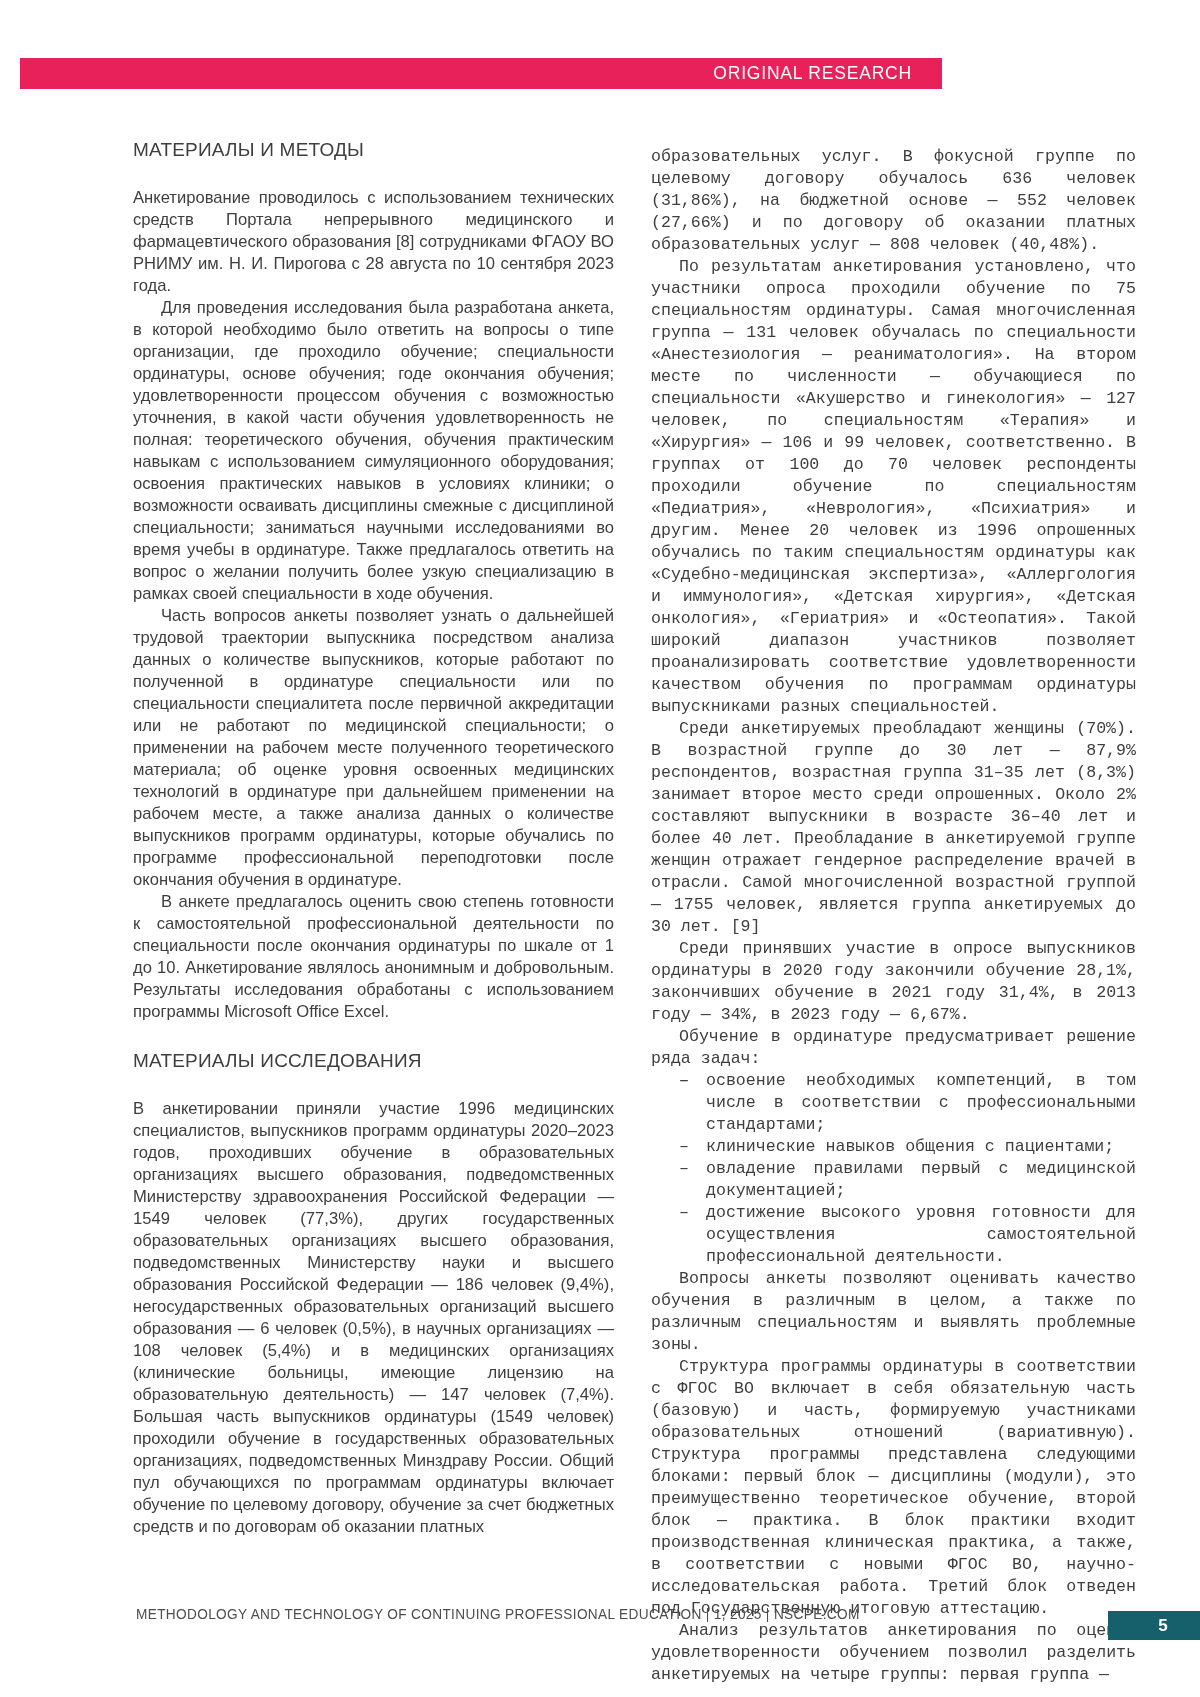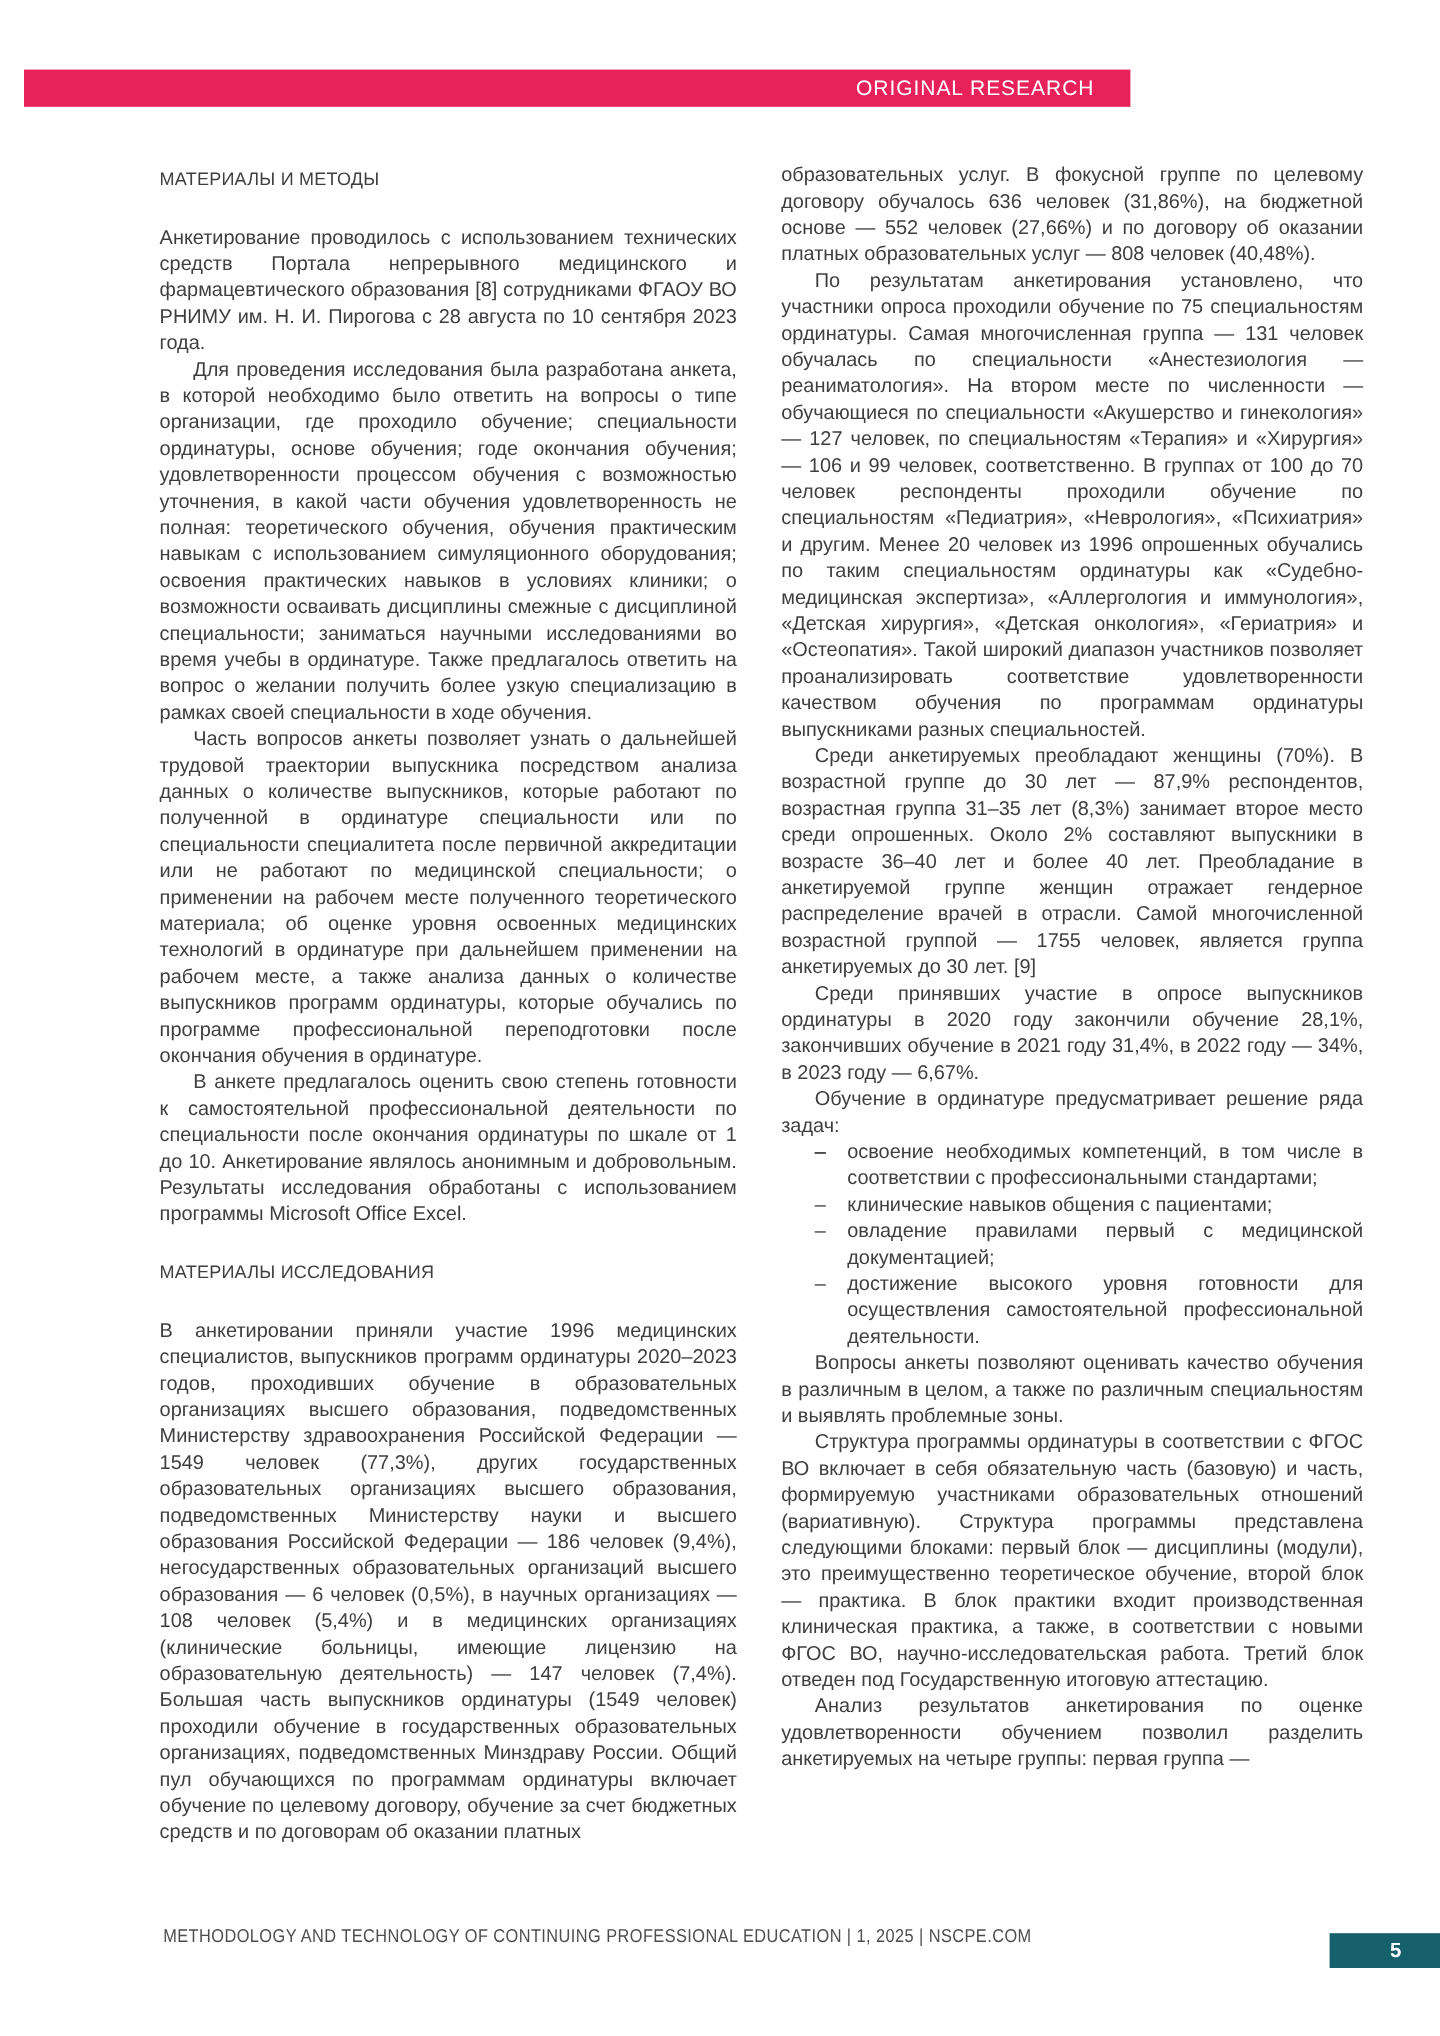--- a/index.html
+++ b/index.html
@@ -30,23 +30,23 @@
     font-weight: 400;
   }
   .col {
     position: absolute;
     color: #3e3e40;
     font-size: 16.6px;
     line-height: 22px;
     text-align: justify;
   }
   .col-left  { left: 113px; top: 138px; width: 481px; }
-  .col-right { left: 631px; top: 135px; width: 485px; }
+  .col-right { left: 631px; top: 146px; width: 485px; font-family: Liberation Mono, monospace; }
   .section-heading {
-    font-size: 15px;
+    font-size: 19px;
     font-weight: 400;
     color: #3e3e40;
     letter-spacing: 0.2px;
     margin: 0 0 25px 0;
     text-align: left;
     line-height: 24px;
   }
   .heading-results { margin-top: 26px; }
   .para { margin: 0; }
   .para.indent { text-indent: 28px; }
@@ -104,21 +104,21 @@
     <p class="para indent">Часть вопросов анкеты позволяет узнать о дальнейшей трудовой траектории выпускника посредством анализа данных о количестве выпускников, которые работают по полученной в ординатуре специальности или по специальности специалитета после первичной аккредитации или не работают по медицинской специальности; о применении на рабочем месте полученного теоретического материала; об оценке уровня освоенных медицинских технологий в ординатуре при дальнейшем применении на рабочем месте, а также анализа данных о количестве выпускников программ ординатуры, которые обучались по программе профессиональной переподготовки после окончания обучения в ординатуре.</p>
     <p class="para indent">В анкете предлагалось оценить свою степень готовности к самостоятельной профессиональной деятельности по специальности после окончания ординатуры по шкале от 1 до 10. Анкетирование являлось анонимным и добровольным. Результаты исследования обработаны с использованием программы Microsoft Office Excel.</p>
     <h2 class="section-heading heading-results">МАТЕРИАЛЫ ИССЛЕДОВАНИЯ</h2>
     <p class="para">В анкетировании приняли участие 1996 медицинских специалистов, выпускников программ ординатуры 2020–2023 годов, проходивших обучение в образовательных организациях высшего образования, подведомственных Министерству здравоохранения Российской Федерации — 1549 человек (77,3%), других государственных образовательных организациях высшего образования, подведомственных Министерству науки и высшего образования Российской Федерации — 186 человек (9,4%), негосударственных образовательных организаций высшего образования — 6 человек (0,5%), в научных организациях — 108 человек (5,4%) и в медицинских организациях (клинические больницы, имеющие лицензию на образовательную деятельность) — 147 человек (7,4%). Большая часть выпускников ординатуры (1549 человек) проходили обучение в государственных образовательных организациях, подведомственных Минздраву России. Общий пул обучающихся по программам ординатуры включает обучение по целевому договору, обучение за счет бюджетных средств и по договорам об оказании платных</p>
   </div>
 
   <div class="col col-right">
     <p class="para">образовательных услуг. В фокусной группе по целевому договору обучалось 636 человек (31,86%), на бюджетной основе — 552 человек (27,66%) и по договору об оказании платных образовательных услуг — 808 человек (40,48%).</p>
     <p class="para indent">По результатам анкетирования установлено, что участники опроса проходили обучение по 75 специальностям ординатуры. Самая многочисленная группа — 131 человек обучалась по специальности «Анестезиология — реаниматология». На втором месте по численности — обучающиеся по специальности «Акушерство и гинекология» — 127 человек, по специальностям «Терапия» и «Хирургия» — 106 и 99 человек, соответственно. В группах от 100 до 70 человек респонденты проходили обучение по специальностям «Педиатрия», «Неврология», «Психиатрия» и другим. Менее 20 человек из 1996 опрошенных обучались по таким специальностям ординатуры как «Судебно-медицинская экспертиза», «Аллергология и иммунология», «Детская хирургия», «Детская онкология», «Гериатрия» и «Остеопатия». Такой широкий диапазон участников позволяет проанализировать соответствие удовлетворенности качеством обучения по программам ординатуры выпускниками разных специальностей.</p>
     <p class="para indent">Среди анкетируемых преобладают женщины (70%). В возрастной группе до 30 лет — 87,9% респондентов, возрастная группа 31–35 лет (8,3%) занимает второе место среди опрошенных. Около 2% составляют выпускники в возрасте 36–40 лет и более 40 лет. Преобладание в анкетируемой группе женщин отражает гендерное распределение врачей в отрасли. Самой многочисленной возрастной группой — 1755 человек, является группа анкетируемых до 30 лет. [9]</p>
-    <p class="para indent">Среди принявших участие в опросе выпускников ординатуры в 2020 году закончили обучение 28,1%, закончивших обучение в 2021 году 31,4%, в 2022 году — 34%, в 2023 году — 6,67%.</p>
+    <p class="para indent">Среди принявших участие в опросе выпускников ординатуры в 2020 году закончили обучение 28,1%, закончивших обучение в 2021 году 31,4%, в 2013 году — 34%, в 2023 году — 6,67%.</p>
     <p class="para indent">Обучение в ординатуре предусматривает решение ряда задач:</p>
     <ul class="dash-list">
       <li><span class="dash">–</span></li>
       <li><span class="dash">–</span><span>освоение необходимых компетенций, в том числе в соответствии с профессиональными стандартами;</span></li>
       <li><span class="dash">–</span><span>клинические навыков общения с пациентами;</span></li>
       <li><span class="dash">–</span><span>овладение правилами первый с медицинской документацией;</span></li>
       <li><span class="dash">–</span><span>достижение высокого уровня готовности для осуществления самостоятельной профессиональной деятельности.</span></li>
     </ul>
     <p class="para indent">Вопросы анкеты позволяют оценивать качество обучения в различным в целом, а также по различным специальностям и выявлять проблемные зоны.</p>
     <p class="para indent">Структура программы ординатуры в соответствии с ФГОС ВО включает в себя обязательную часть (базовую) и часть, формируемую участниками образовательных отношений (вариативную). Структура программы представлена следующими блоками: первый блок — дисциплины (модули), это преимущественно теоретическое обучение, второй блок — практика. В блок практики входит производственная клиническая практика, а также, в соответствии с новыми ФГОС ВО, научно-исследовательская работа. Третий блок отведен под Государственную итоговую аттестацию.</p>

